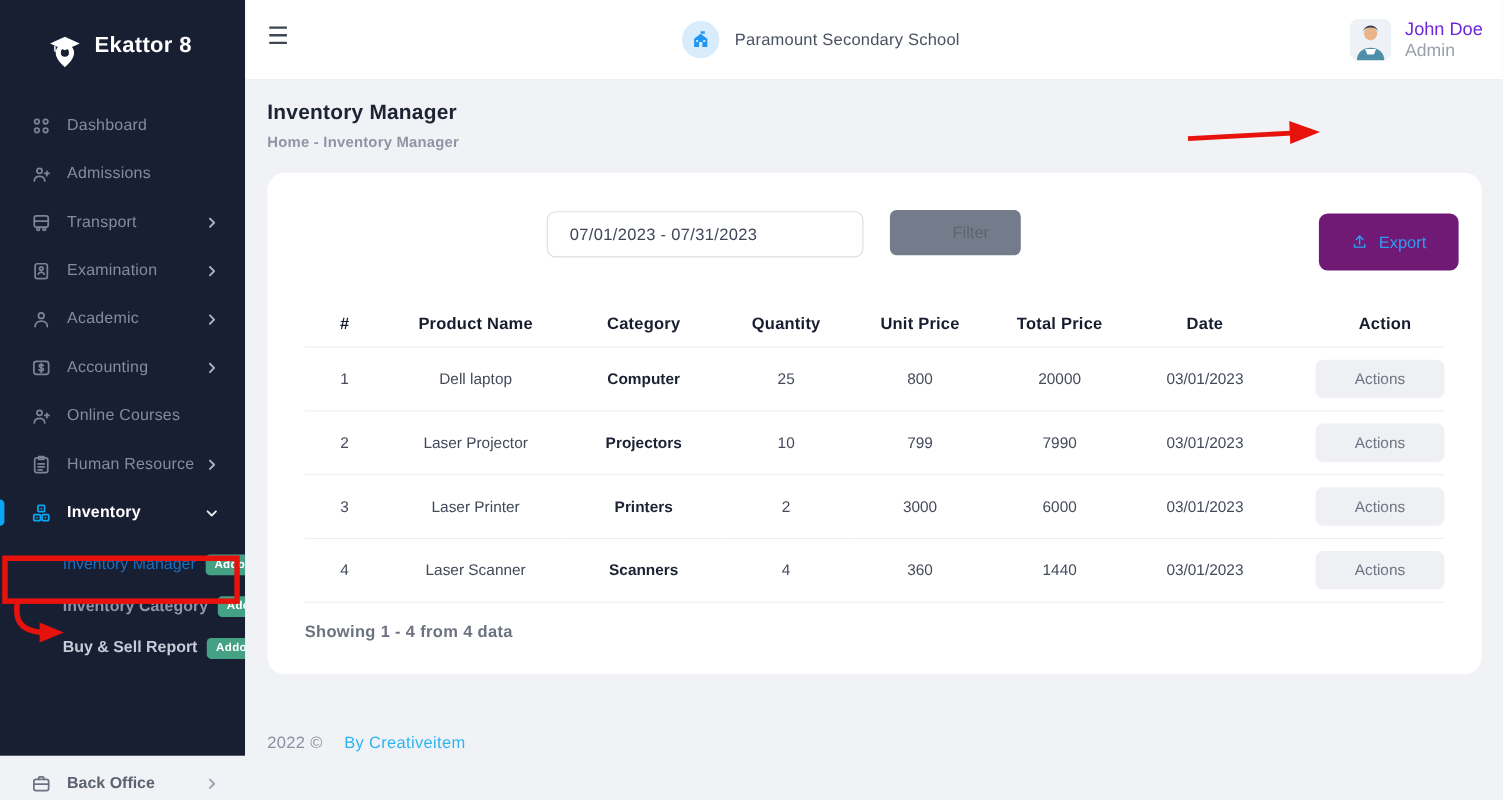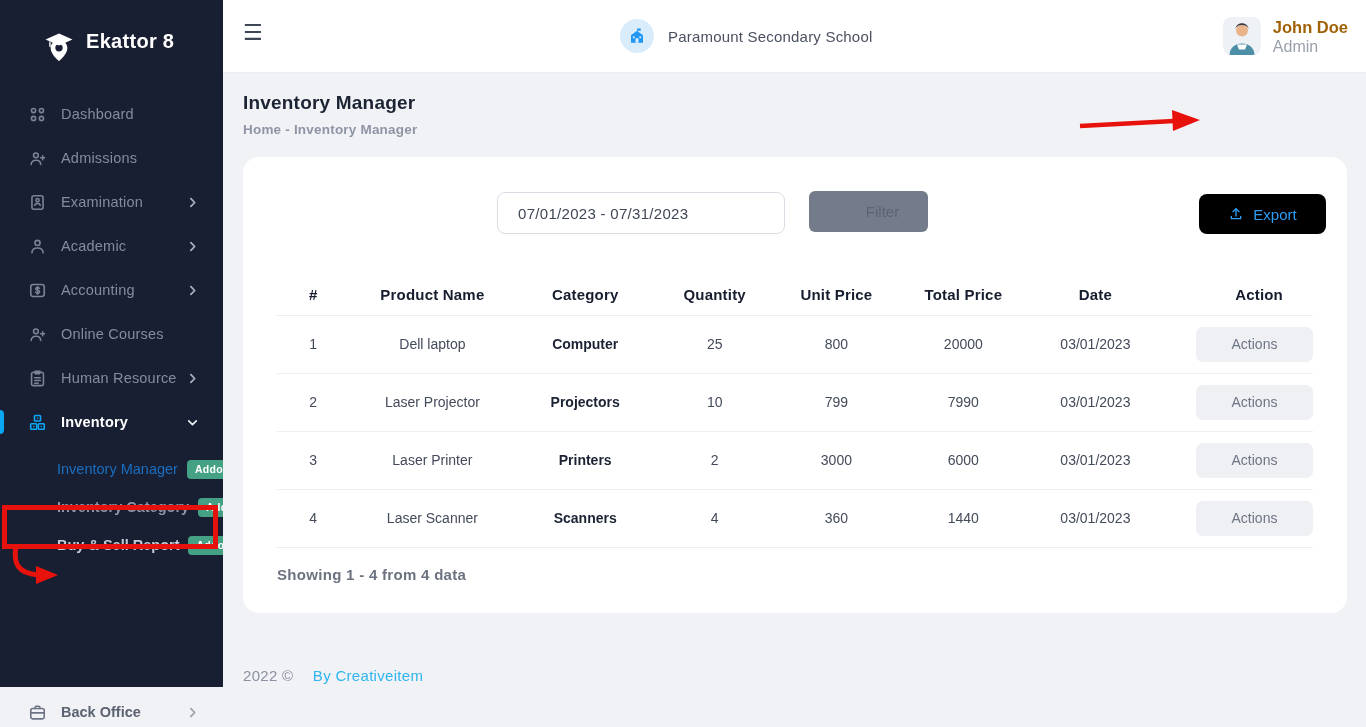--- a/index.html
+++ b/index.html
@@ -36,34 +36,34 @@
 
   
   .topbar { position:absolute; left:223px; top:0; width:1143px; height:73px; background:#fff; border-bottom:1px solid #ebedf2; }
   .hamburger { position:absolute; left:20px; top:22px; font-size:22px; color:#3f4654; cursor:pointer; line-height:1; }
   .school { position:absolute; left:397px; top:19px; display:flex; align-items:center; gap:14px; }
   .school-badge { width:34px; height:34px; border-radius:50%; background:#d8ecfb; display:flex; align-items:center; justify-content:center; color:#2196f3; }
   .school-badge svg { width:18px; height:18px; }
   .school-name { font-size:15px; color:#4a5160; letter-spacing:.2px; }
   .user { position:absolute; right:18px; top:17px; display:flex; align-items:center; gap:12px; cursor:pointer; }
   .user svg.avatar { width:38px; height:38px; border-radius:8px; }
-  .user-name { font-size:16.5px; font-weight:700; color:#a16207; line-height:1.25; }
+  .user-name { font-size:16.5px; font-weight:400; color:#6d28d9; line-height:1.25; }
   .user-role { font-size:16px; color:#9aa0ab; }
 
   
   .content { position:absolute; left:223px; top:73px; width:1143px; height:654px; background:#f1f2f6; }
   .page-title { position:absolute; left:20px; top:19px; font-size:19px; font-weight:700; color:#1c2333; letter-spacing:.2px; }
   .breadcrumb { position:absolute; left:20px; top:49px; font-size:13.5px; color:#8f95a5; font-weight:600; letter-spacing:.2px; }
   .breadcrumb span { font-weight:600; }
   .add-btn { position:absolute; right:20px; top:23px; height:40px; padding:0 21px; background:#06a6f7; color:#fff; font-size:14px; font-weight:700; border:none; border-radius:6px; cursor:pointer; letter-spacing:.3px; font-family:inherit; }
 
   .card { position:absolute; left:20px; top:84px; width:1104px; height:456px; background:#fff; border-radius:16px; }
   .date-input { position:absolute; left:254px; top:35px; width:288px; height:42px; border:1px solid #d9dde4; border-radius:8px; padding:0 20px; font-size:15px; color:#3f4656; font-family:inherit; letter-spacing:.3px; background:#fff; }
   .filter-btn { position:absolute; left:566px; top:34px; width:119px; height:41px; background:#747c8b; border:none; border-radius:6px; color:#5d6470; font-size:15px; font-family:inherit; cursor:pointer;padding-left:28px; }
-  .export-btn { position:absolute; right:21px; top:37px; width:127px; height:40px; background:#000000; border:none; border-radius:8px; color:#2d9cf4; font-size:15px; font-family:inherit; cursor:pointer; display:flex; align-items:center; justify-content:center; gap:9px; }
+  .export-btn { position:absolute; right:21px; top:37px; width:127px; height:52px; background:#701a75; border:none; border-radius:8px; color:#2d9cf4; font-size:15px; font-family:inherit; cursor:pointer; display:flex; align-items:center; justify-content:center; gap:9px; }
   .export-btn svg { width:16px; height:16px; }
 
   table.inv { position:absolute; left:34px; top:118px; width:1036px; border-collapse:collapse; table-layout:fixed; }
   table.inv th { font-size:15px; font-weight:700; color:#161d2e; height:40px; text-align:center; letter-spacing:.2px; }
   table.inv td { font-size:14px; color:#434a5a; height:58px; text-align:center; border-top:1px solid #edeff3; }
   table.inv tr:last-child td { border-bottom:1px solid #edeff3; }
   table.inv .col-num { width:7%; }
   table.inv .col-product { width:16%; }
   table.inv .col-category { width:13.5%; }
   table.inv .col-qty { width:11.5%; }
@@ -114,20 +114,34 @@
               <circle cx="10" cy="8" r="3"></circle>
               <path d="M4 19.5c0-3.3 2.7-5.3 6-5.3s6 2 6 5.3"></path>
               <path d="M18.5 8.5v5M16 11h5"></path>
             </svg>
           </span>
           <span>Admissions</span>
         </div>
         <div class="menu-item">
           <span class="m-icon">
             <svg viewBox="0 0 24 24" fill="none" stroke="currentColor" stroke-width="2" stroke-linecap="round" stroke-linejoin="round">
+              <rect x="4" y="4" width="16" height="13" rx="2.5"></rect>
+              <path d="M4 10h16"></path>
+              <circle cx="8.5" cy="19.3" r="1.6"></circle>
+              <circle cx="15.5" cy="19.3" r="1.6"></circle>
+            </svg>
+          </span>
+          <span>Transport</span>
+          <span class="m-chev"><svg viewBox="0 0 24 24" fill="none" stroke="currentColor" stroke-width="3.2" stroke-linecap="round" stroke-linejoin="round">
+              <path d="M9 5l7 7-7 7"></path>
+            </svg></span>
+        </div>
+        <div class="menu-item">
+          <span class="m-icon">
+            <svg viewBox="0 0 24 24" fill="none" stroke="currentColor" stroke-width="2" stroke-linecap="round" stroke-linejoin="round">
               <rect x="5" y="3.5" width="14" height="17" rx="2.5"></rect>
               <circle cx="12" cy="9" r="2"></circle>
               <path d="M8.5 15.5c.6-1.6 2-2.4 3.5-2.4s2.9.8 3.5 2.4"></path>
             </svg>
           </span>
           <span>Examination</span>
           <span class="m-chev"><svg viewBox="0 0 24 24" fill="none" stroke="currentColor" stroke-width="3.2" stroke-linecap="round" stroke-linejoin="round">
               <path d="M9 5l7 7-7 7"></path>
             </svg></span>
         </div>

